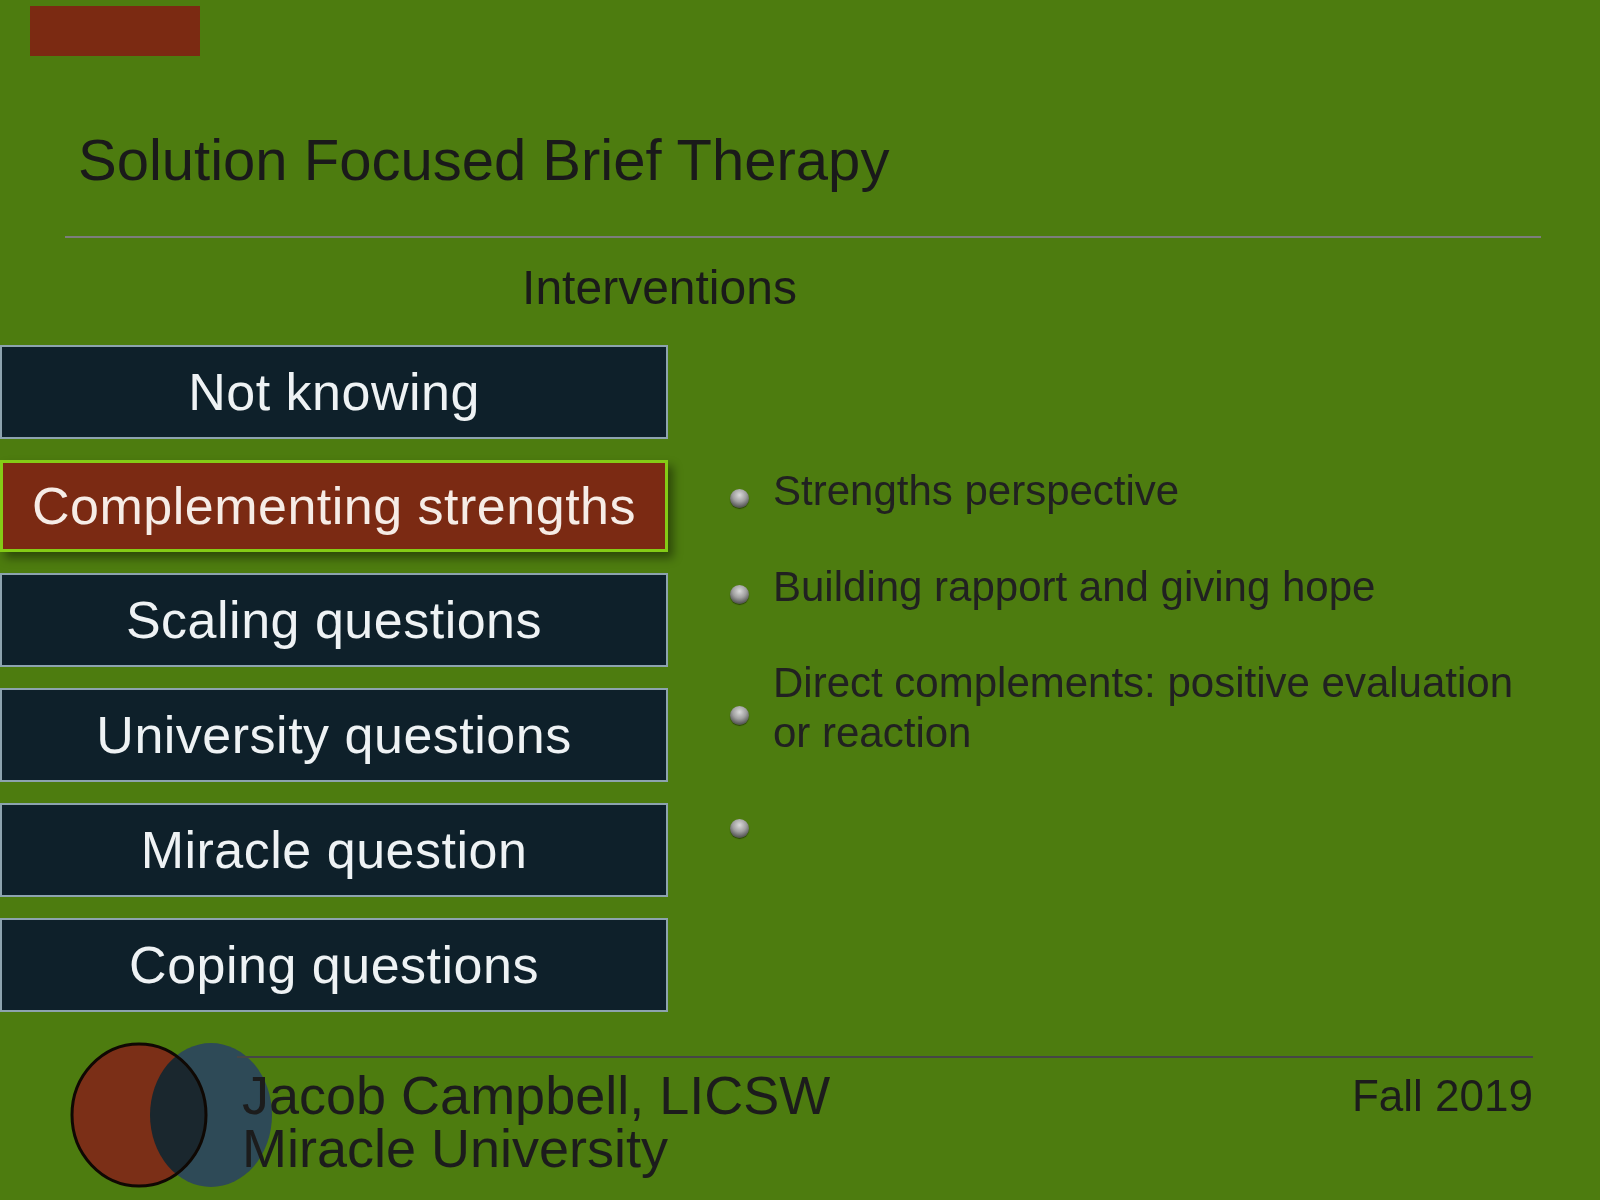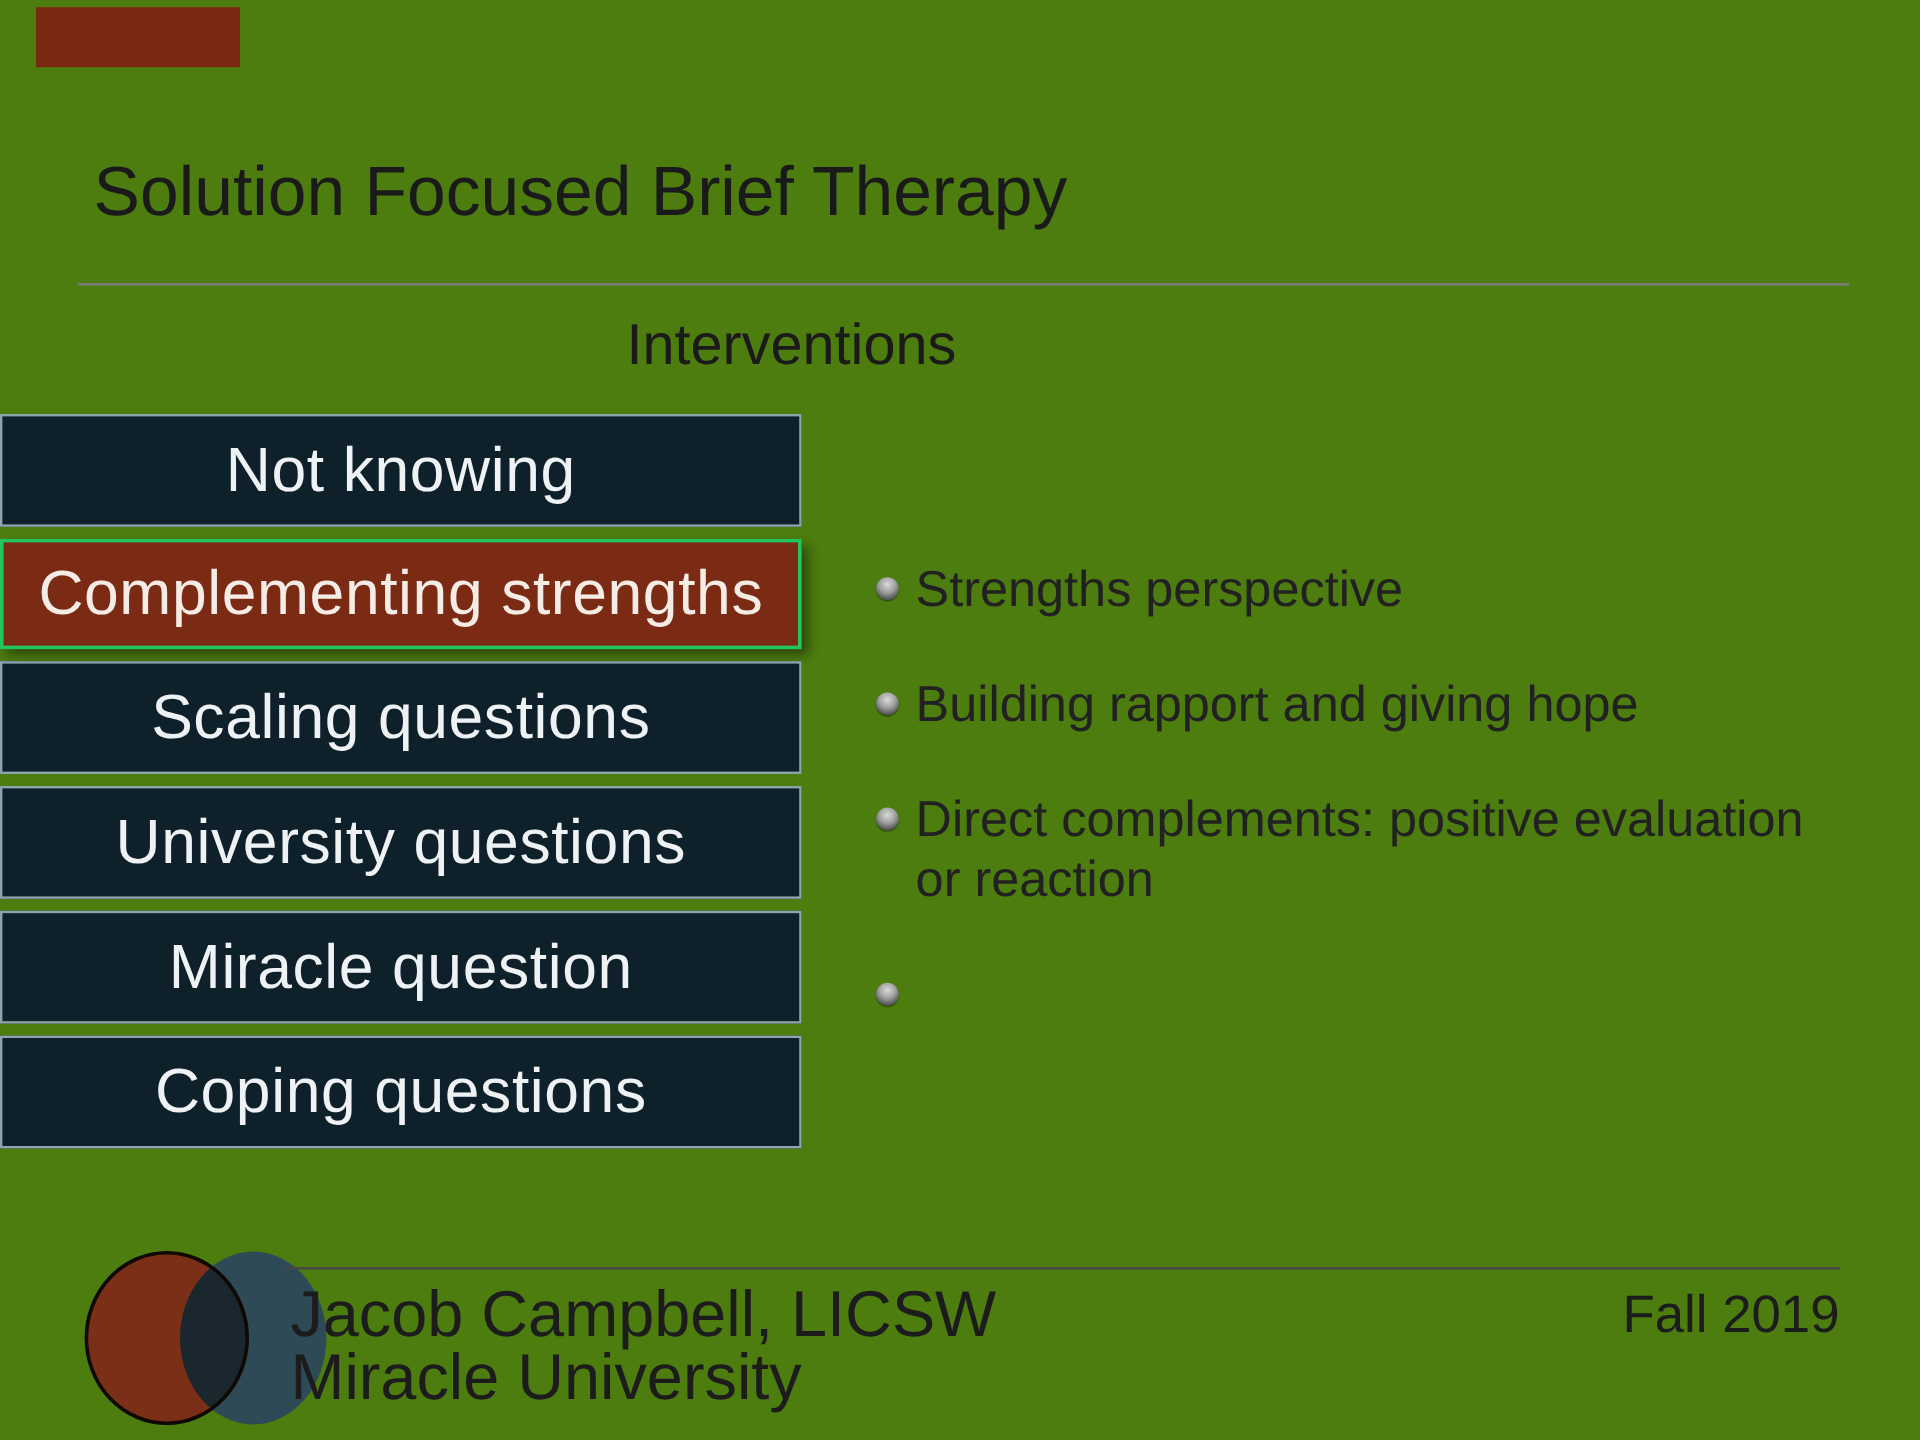--- a/index.html
+++ b/index.html
@@ -7,34 +7,34 @@
     position:relative; width:1600px; height:1200px; overflow:hidden;
     background:#4d7c0f; font-family:"Liberation Sans", sans-serif;
   }
   
   .top-accent{position:absolute; left:30px; top:6px; width:170px; height:50px; background:var(--accent,#7b2a12);}
   
   .title{position:absolute; left:78px; top:126px; margin:0; font-size:58px; font-weight:400; color:#1a1a1a; white-space:nowrap;}
   .title-rule{position:absolute; left:65px; top:236px; width:1476px; height:2px; background:#7d7d7d;}
   .section-heading{position:absolute; left:0; top:260px; width:1319px; margin:0; text-align:center; font-size:48px; font-weight:400; color:#1a1a1a;}
   
-  .bars{position:absolute; left:0; top:345px; width:668px; display:flex; flex-direction:column; gap:10px;}
+  .bars{position:absolute; left:0; top:345px; width:668px; display:flex; flex-direction:column; gap:21px;}
   .bar{
     box-sizing:border-box; height:94px; background:var(--navy,#0e202a);
     border:2px solid #8da3ae; display:flex; align-items:center; justify-content:center;
   }
   .bar-label{color:#eef2f4; font-size:52px; letter-spacing:.5px; white-space:nowrap;}
   .bar.highlight{
-    height:92px; background:var(--red,#7b2a13); border:3px solid #22c55e;
+    height:92px; background:var(--red,#7b2a13); border:3px solid #84cc16;
     box-shadow:5px 6px 9px rgba(0,0,0,.42);
   }
   .bar.highlight .bar-label{color:#f6ece6;}
   
   .bullets{position:absolute; left:730px; top:466px; width:800px; display:flex; flex-direction:column; gap:46px;}
-  .bullet-item{display:flex; align-items:flex-start;}
+  .bullet-item{display:flex; align-items:center;gap:10px;}
   .ball{
     flex:none; width:19px; height:19px; border-radius:50%; margin:15px 14px 0 0;
     background:radial-gradient(circle at 50% 32%, #dadada 0%, #a0a0a0 42%, #5e5e5e 72%, #262626 100%);
     box-shadow:0 1px 1px rgba(0,0,0,.45);
   }
   .bullet-text{font-size:42px; line-height:50px; color:#212121; white-space:pre-line;}
   
   .footer-rule{position:absolute; left:237px; top:1056px; width:1296px; height:2px; background:#464646;}
   .footer-left{position:absolute; left:242px; top:1069px; font-size:54px; line-height:53px; color:#1c1c1c;}
   .footer-right{position:absolute; right:67px; top:1069px; text-align:right; font-size:44px; line-height:53px; color:#1c1c1c;}

